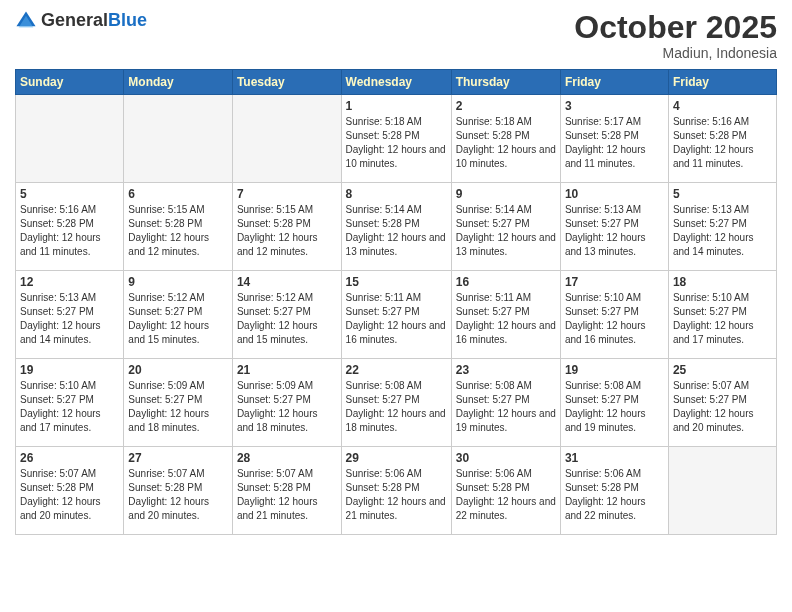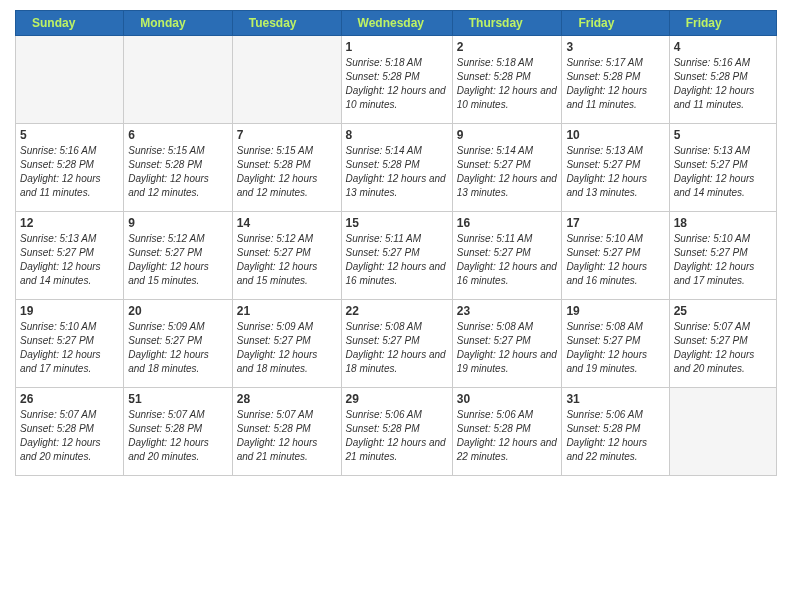--- a/index.html
+++ b/index.html
@@ -51,24 +51,24 @@
       font-size: 14px;
       color: #555;
     }
     .calendar {
       width: 100%;
       border-collapse: collapse;
       border: 1px solid #ccc;
     }
     .calendar th {
       background: #2a6db5;
-      color: #bef264;
+      color: #fef9c3;
       font-size: 12px;
       font-weight: bold;
-      padding: 5px 16px;
+      padding: 5px 4px;
       text-align: left;
       border: 1px solid #1e5a9a;
     }
     .calendar td {
       vertical-align: top;
       width: 113px;
       min-height: 80px;
       padding: 4px 4px 4px 4px;
       border: 1px solid #ccc;
       font-size: 10px;
@@ -81,30 +81,47 @@
     .day-num {
       font-size: 12px;
       font-weight: bold;
       display: block;
       margin-bottom: 2px;
     }
     .day-info {
       font-size: 10px;
       color: #333;
       line-height: 1.4;
-      font-style: italic;
     }
     tr.week-row td {
       height: 88px;
     }
   </style>
 </head>
 <body>
 
 <div class="page">
+  <div class="header">
+    <div class="logo">
+      <svg class="logo-icon" viewBox="0 0 30 30" xmlns="http://www.w3.org/2000/svg">
+        <polygon points="15,2 28,22 2,22" fill="#1a6fc4"></polygon>
+        <polygon points="15,8 25,24 5,24" fill="#5ab0f0" opacity="0.5"></polygon>
+      </svg>
+      <div>
+        <div style="display:flex; gap:0;">
+          <span class="logo-text logo-general">General</span>
+            <span class="logo-text logo-blue">Blue</span>
+        </div>
+      </div>
+    </div>
+    <div class="title-block">
+      <div class="month-title">October 2025</div>
+      <div class="subtitle">Madiun, Indonesia</div>
+    </div>
+  </div>
 
   <table class="calendar">
     <thead>
       <tr>
       <th>Sunday</th>
           <th>Monday</th>
           <th>Tuesday</th>
           <th>Wednesday</th>
           <th>Thursday</th>
           <th>Friday</th>
@@ -274,21 +291,21 @@
           </td>
         </tr>
         <tr class="week-row">
           <td>
             <span class="day-num">26</span>
             <div class="day-info" style="white-space: pre-wrap;">Sunrise: 5:07 AM
 Sunset: 5:28 PM
 Daylight: 12 hours and 20 minutes.</div>
           </td>
           <td>
-            <span class="day-num">51</span>
+            <span class="day-num">27</span>
             <div class="day-info" style="white-space: pre-wrap;">Sunrise: 5:07 AM
 Sunset: 5:28 PM
 Daylight: 12 hours and 20 minutes.</div>
           </td>
           <td>
             <span class="day-num">28</span>
             <div class="day-info" style="white-space: pre-wrap;">Sunrise: 5:07 AM
 Sunset: 5:28 PM
 Daylight: 12 hours and 21 minutes.</div>
           </td>

